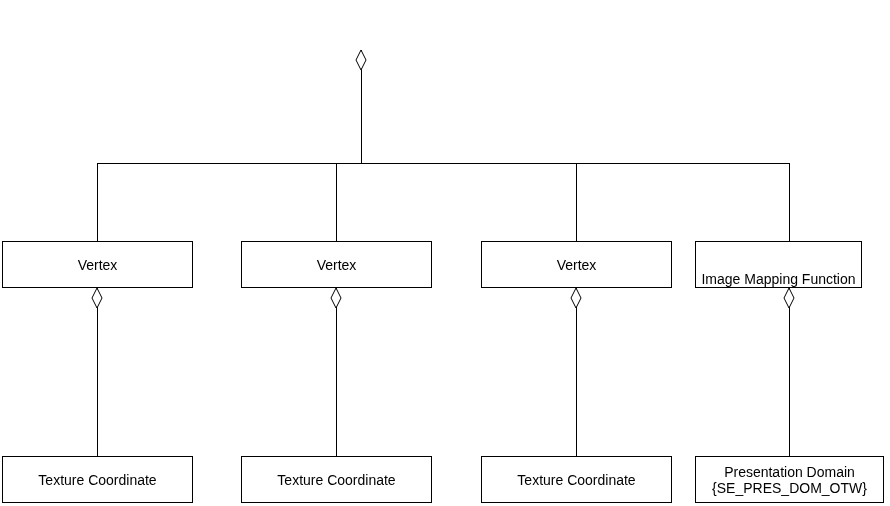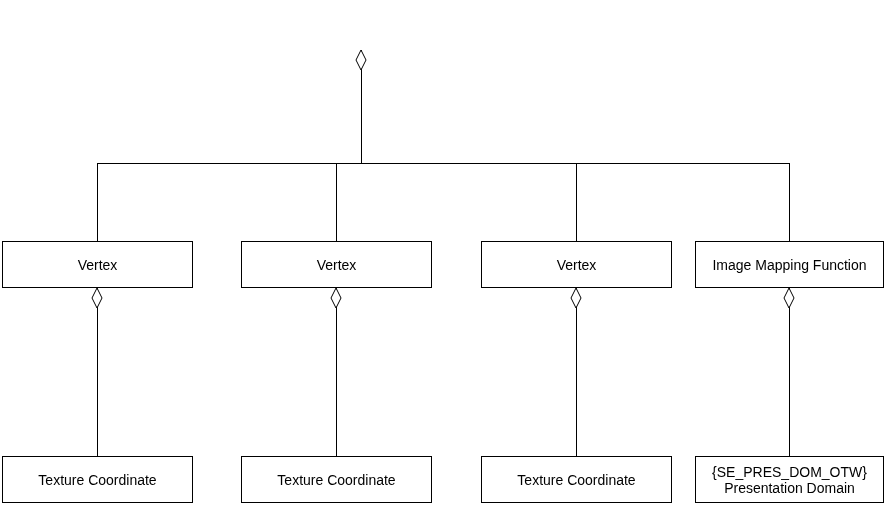--- a/index.html
+++ b/index.html
@@ -38,21 +38,21 @@
   .diamond {
     position: absolute;
     width: 12px;
     height: 22px;
   }
   
   .n-root { left: 218px; top: 3px;   width: 287px; height: 47px; }
   .n-m0   { left: 2px;   top: 241px; width: 191px; height: 47px; }
   .n-m1   { left: 241px; top: 241px; width: 191px; height: 47px; }
   .n-m2   { left: 481px; top: 241px; width: 191px; height: 47px; }
-  .n-m3   { left: 695px; top: 241px; width: 189px; height: 47px; }
+  .n-m3   { left: 695px; top: 241px; width: 167px; height: 47px; justify-content: flex-end; }
   .n-b0   { left: 2px;   top: 456px; width: 191px; height: 47px; }
   .n-b1   { left: 241px; top: 456px; width: 191px; height: 47px; }
   .n-b2   { left: 481px; top: 456px; width: 191px; height: 47px; }
   .n-b3   { left: 695px; top: 456px; width: 189px; height: 47px; }
 </style>
 </head>
 <body>
 
 <div class="canvas">
 
@@ -102,17 +102,17 @@
   <div class="node n-b0">
     <span>Texture Coordinate</span>
   </div>
   <div class="node n-b1">
     <span>Texture Coordinate</span>
   </div>
   <div class="node n-b2">
     <span>Texture Coordinate</span>
   </div>
   <div class="node n-b3">
+    <span>Presentation Domain</span>
     <span>{SE_PRES_DOM_OTW}</span>
-    <span>Presentation Domain</span>
   </div>
 
 </div>
 
 </body></html>

